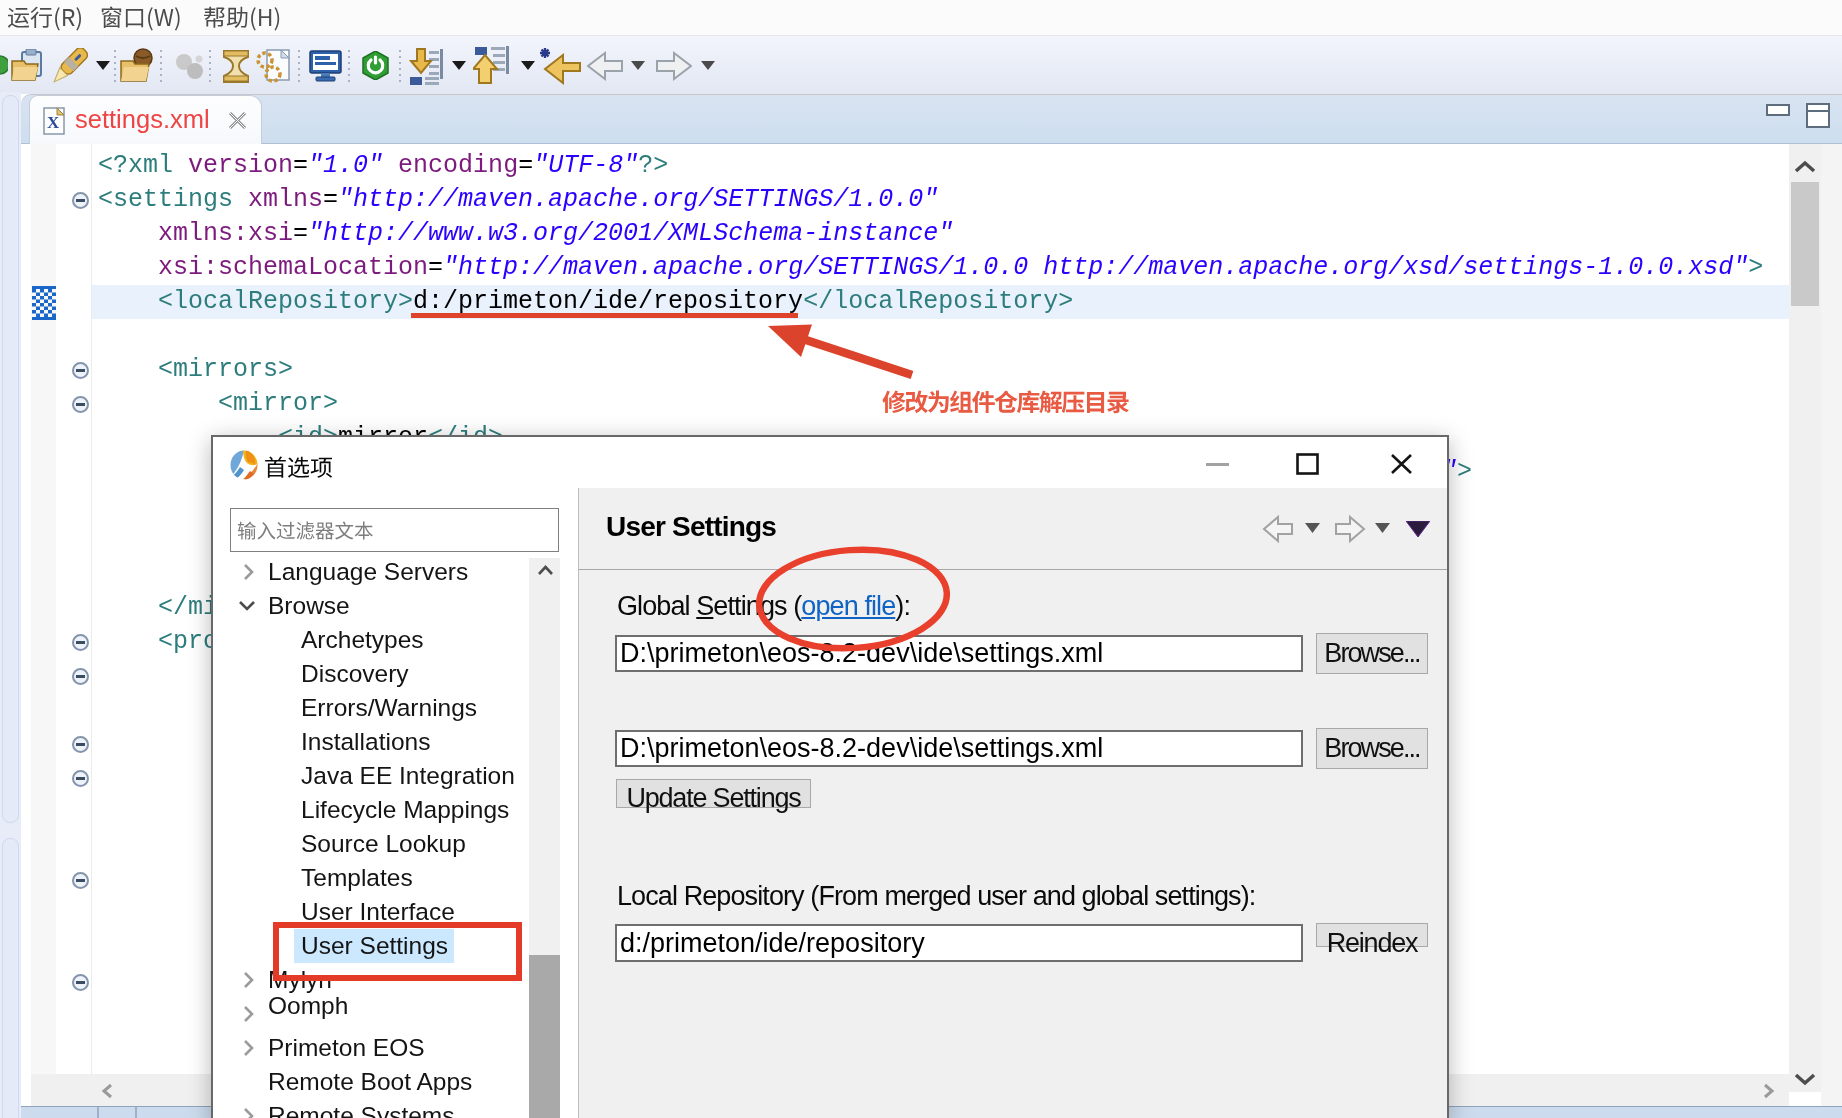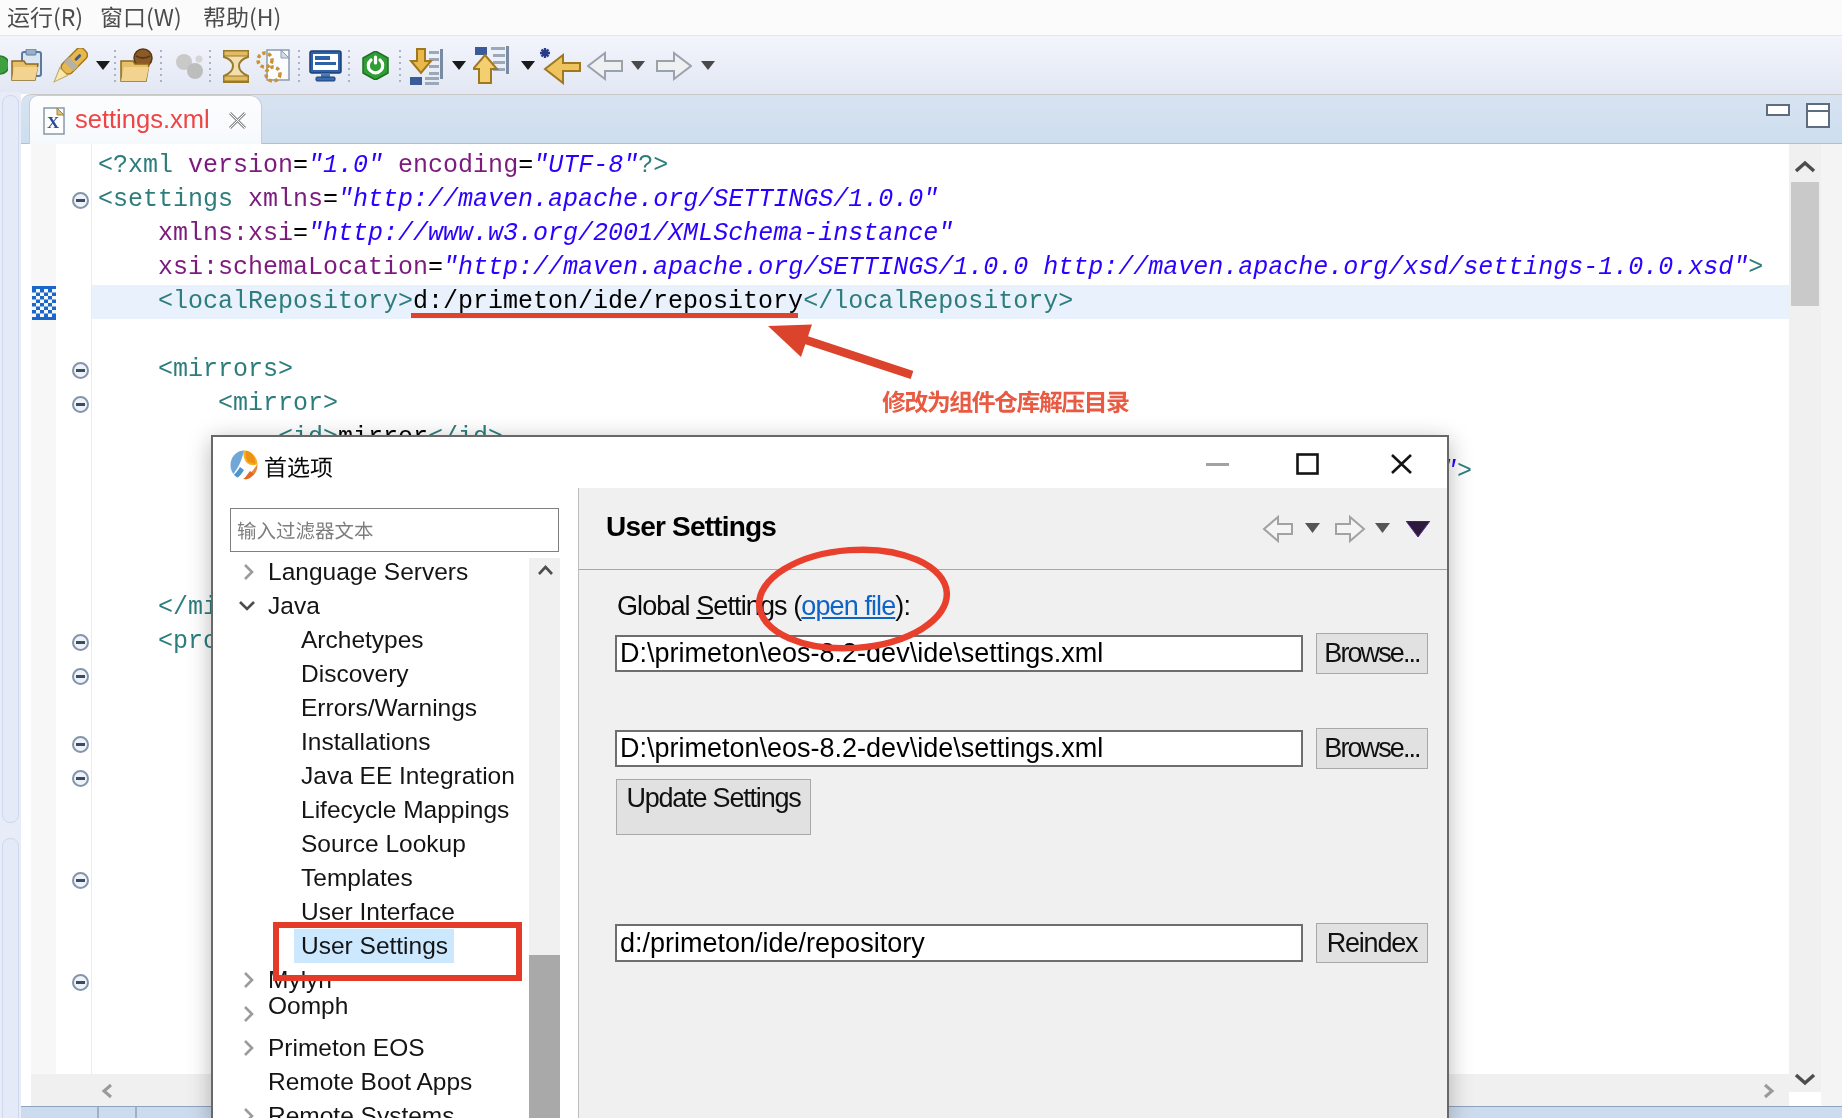--- a/index.html
+++ b/index.html
@@ -315,21 +315,21 @@
       <rect x="1.5" y="1.5" width="20" height="19" fill="none" stroke="#141414" stroke-width="2.6"></rect>
     </svg>
     <svg class="abs" style="left:1177px;top:16px" width="23" height="22" viewBox="0 0 23 22">
       <path d="M2 2 L21 20 M21 2 L2 20" stroke="#141414" stroke-width="2.6"></path>
     </svg>
   <div id="dlgtree"></div>
   <div class="row" style="left:55px;top:118px">Language Servers</div>
     <svg class="chev" style="left:30px;top:126px" width="11" height="18" viewBox="0 0 11 18">
       <path d="M2 2 L9 9 L2 16" stroke="#9b9b9b" stroke-width="2.6" fill="none"></path>
     </svg>
-    <div class="row" style="left:55px;top:152px">Java</div>
+    <div class="row" style="left:55px;top:152px">Browse</div>
     <svg class="chev" style="left:25px;top:163px" width="18" height="11" viewBox="0 0 18 11">
       <path d="M2 2 L9 9 L16 2" stroke="#4c4c4c" stroke-width="2.6" fill="none"></path>
     </svg>
     <div class="row" style="left:88px;top:186px">Archetypes</div>
     <div class="row" style="left:88px;top:220px">Discovery</div>
     <div class="row" style="left:88px;top:254px">Errors/Warnings</div>
     <div class="row" style="left:88px;top:288px">Installations</div>
     <div class="row" style="left:88px;top:322px">Java EE Integration</div>
     <div class="row" style="left:88px;top:356px">Lifecycle Mappings</div>
     <div class="row" style="left:88px;top:390px">Source Lookup</div>
@@ -379,19 +379,20 @@
       <polygon points="0,0 15,0 7.5,10" fill="#555"></polygon>
     </svg>
     <svg class="abs" style="left:1193px;top:84px" width="24" height="17" viewBox="0 0 24 17">
       <polygon points="0,0 24,0 12,16" fill="#2d1b3e" stroke="#5a2a8a" stroke-width="1"></polygon>
     </svg>
   <div class="lbl" style="left:404px;top:154px">Global <span class="mn">S</span>ettings (<span class="lnk">open file</span>):</div>
     <div class="fld" style="left:402px;top:198px;width:688px;height:37px;line-height:29px">D:\primeton\eos-8.2-dev\ide\settings.xml</div>
     <div class="btn" style="left:1103px;top:196px;width:112px;height:41px;line-height:39px;letter-spacing:-1.9px">Browse...</div>
     <div class="fld" style="left:402px;top:293px;width:688px;height:37px;line-height:29px">D:\primeton\eos-8.2-dev\ide\settings.xml</div>
     <div class="btn" style="left:1103px;top:291px;width:112px;height:41px;line-height:39px;letter-spacing:-1.9px">Browse...</div>
-    <div class="btn" style="left:403px;top:342px;width:195px;height:56px;line-height:36px">Update Settings</div>
+    <div class="btn" style="left:403px;top:342px;width:195px;height:29px;line-height:36px">Update Settings</div>
+    <div class="lbl" style="left:404px;top:444px">Local Repository (From merged user and global settings):</div>
     <div class="fld" style="left:402px;top:487px;width:688px;height:38px;line-height:30px">d:/primeton/ide/repository</div>
-    <div class="btn" style="left:1103px;top:486px;width:112px;height:40px;line-height:38px">Reindex</div>
+    <div class="btn" style="left:1103px;top:486px;width:112px;height:24px;line-height:38px">Reindex</div>
   <svg class="abs" style="left:540px;top:105px" width="200" height="115" viewBox="0 0 200 115">
       <ellipse cx="100" cy="57" rx="94" ry="49" fill="none" stroke="#e8402c" stroke-width="6.5" transform="rotate(-4 100 57)"></ellipse>
     </svg>
   <div class="abs" style="left:60px;top:485px;width:249px;height:59px;border:6px solid #e33b28;z-index:30"></div>
 </div>
 </body></html>

